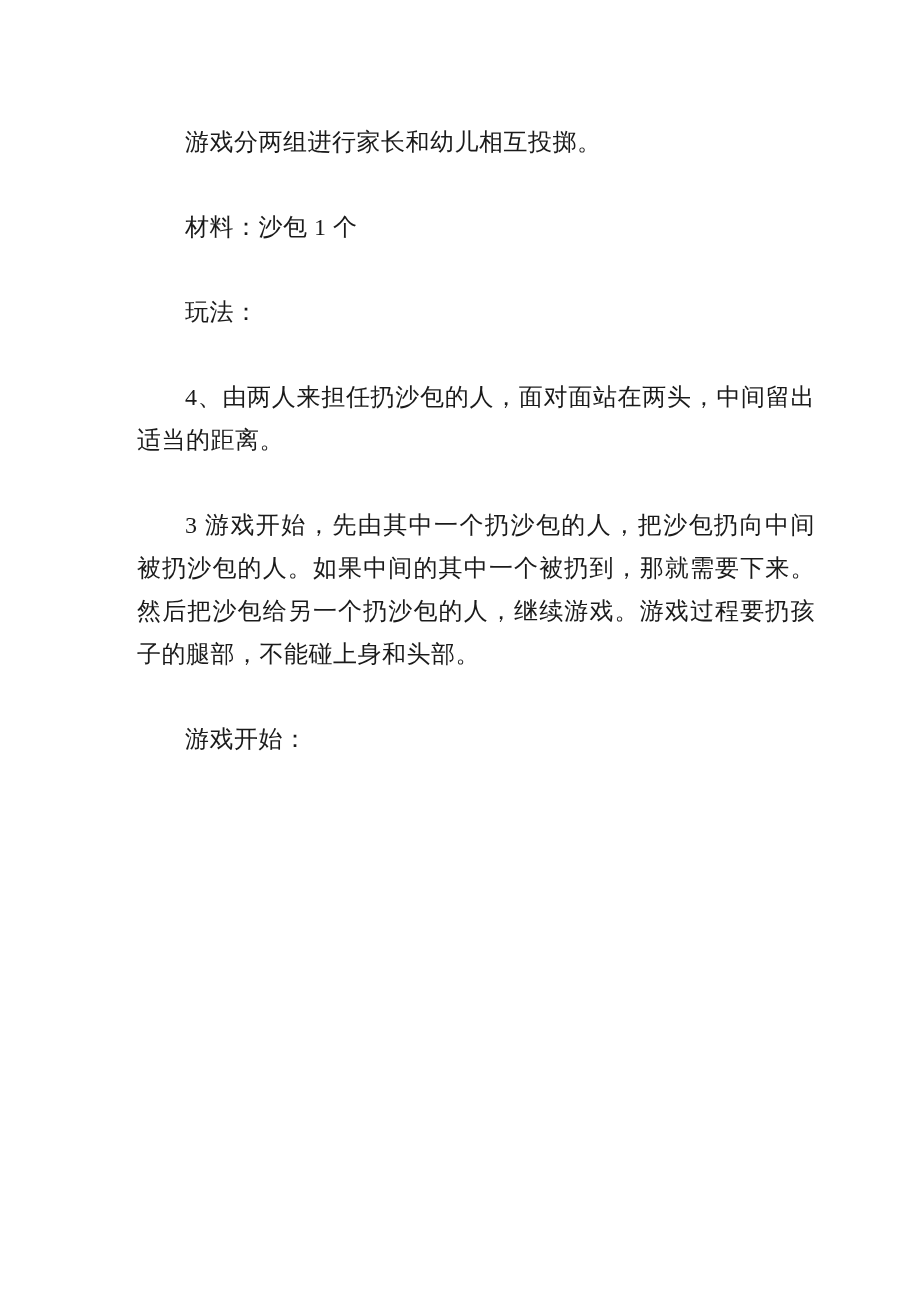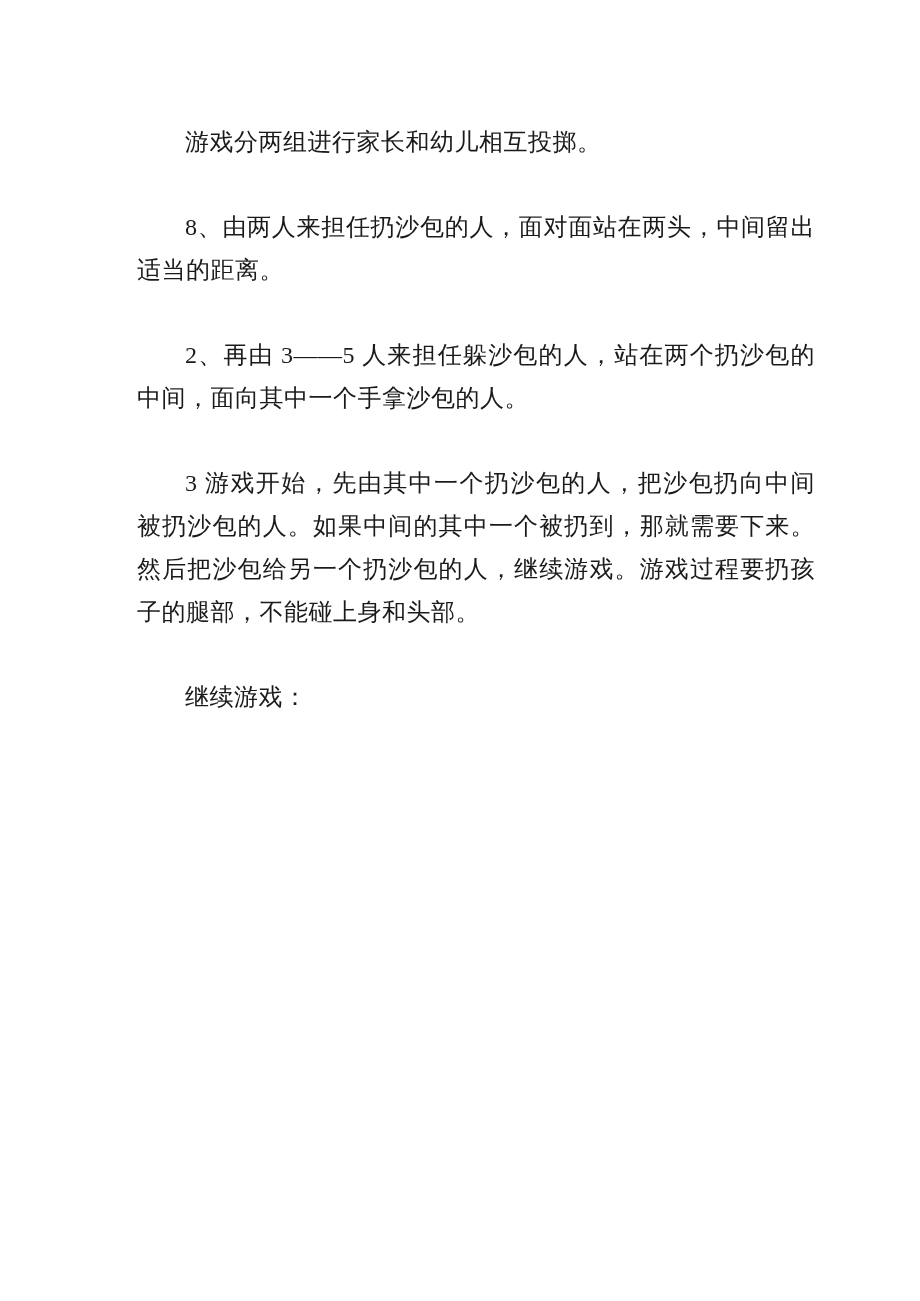--- a/index.html
+++ b/index.html
@@ -26,17 +26,18 @@
     text-indent: 48px;
     letter-spacing: 0.5px;
     word-break: break-all;
   }
 </style>
 </head>
 <body>
 
 <div class="page">
   <p class="para">游戏分两组进行家长和幼儿相互投掷。</p>
-  <p class="para">8、由两人来担任扔沙包的人，面对面站在两头，中间留出适当的距离。</p>
-  <p class="para">2、再由 3——5 人来担任躲沙包的人，站在两个扔沙包的中间，面向其中一个手拿沙包的人。</p>
+  <p class="para">材料：沙包 1 个</p>
+  <p class="para">玩法：</p>
+  <p class="para">4、由两人来担任扔沙包的人，面对面站在两头，中间留出适当的距离。</p>
   <p class="para">3 游戏开始，先由其中一个扔沙包的人，把沙包扔向中间被扔沙包的人。如果中间的其中一个被扔到，那就需要下来。然后把沙包给另一个扔沙包的人，继续游戏。游戏过程要扔孩子的腿部，不能碰上身和头部。</p>
-  <p class="para">继续游戏：</p>
+  <p class="para">游戏开始：</p>
 </div>
 
 </body></html>

